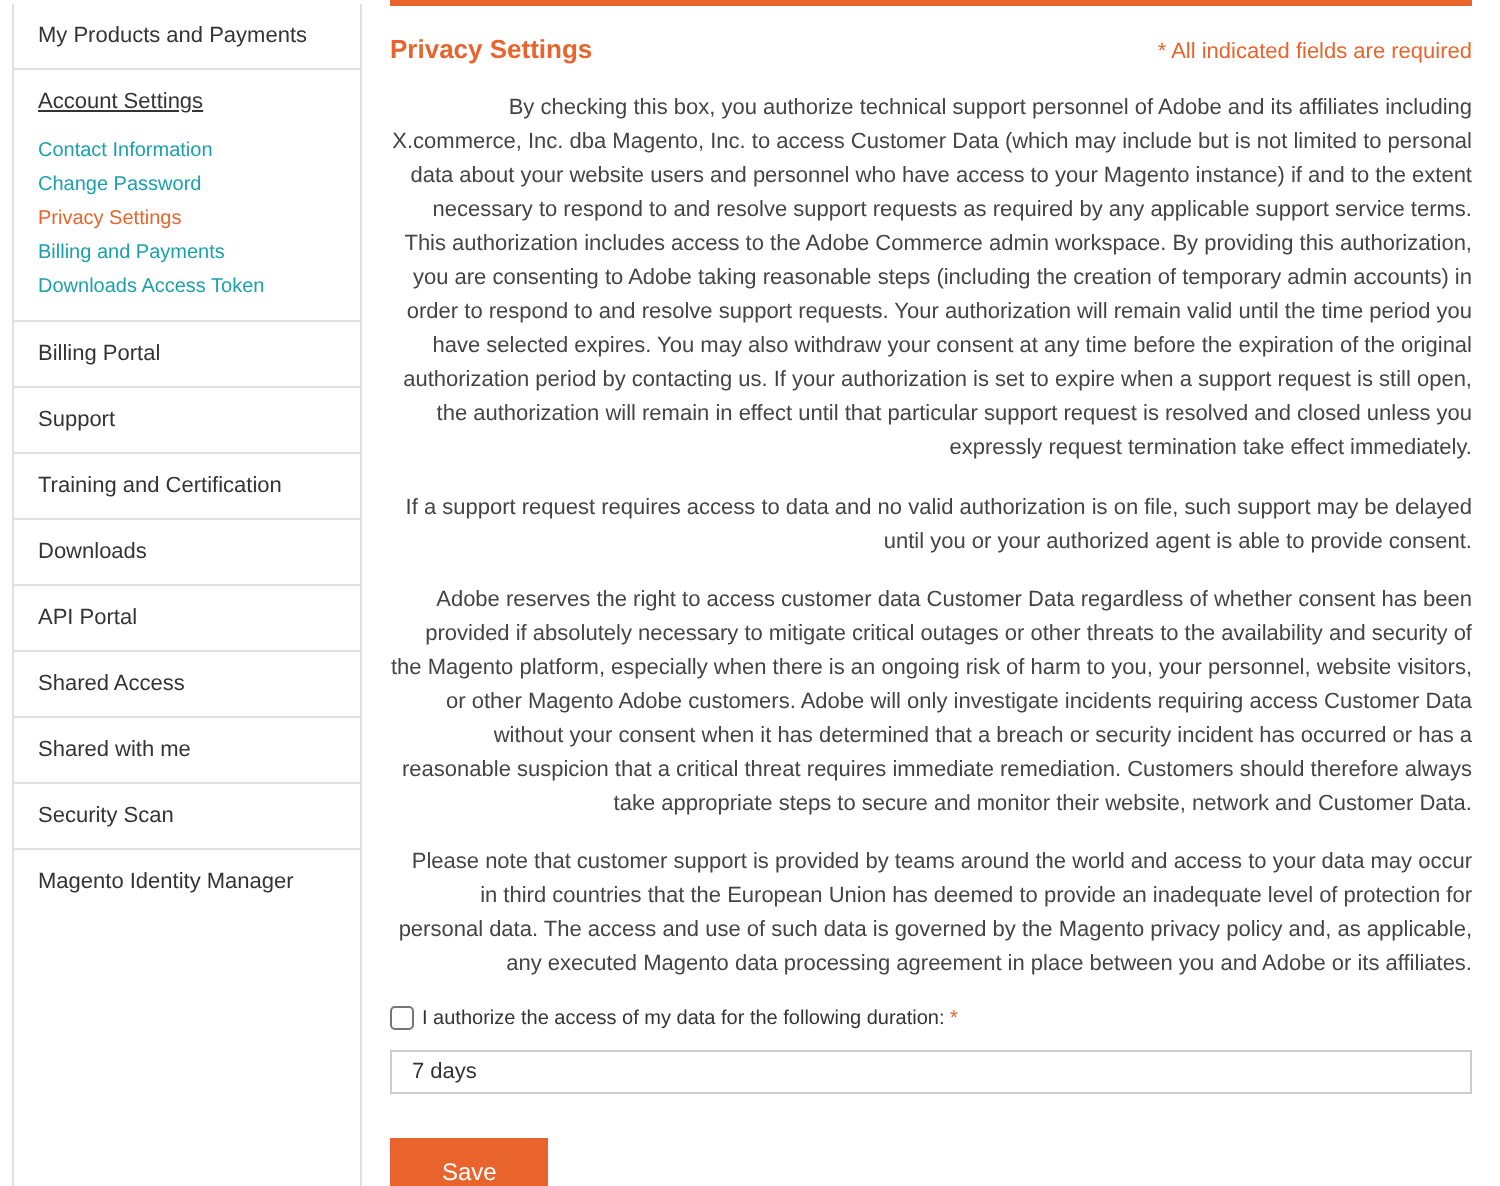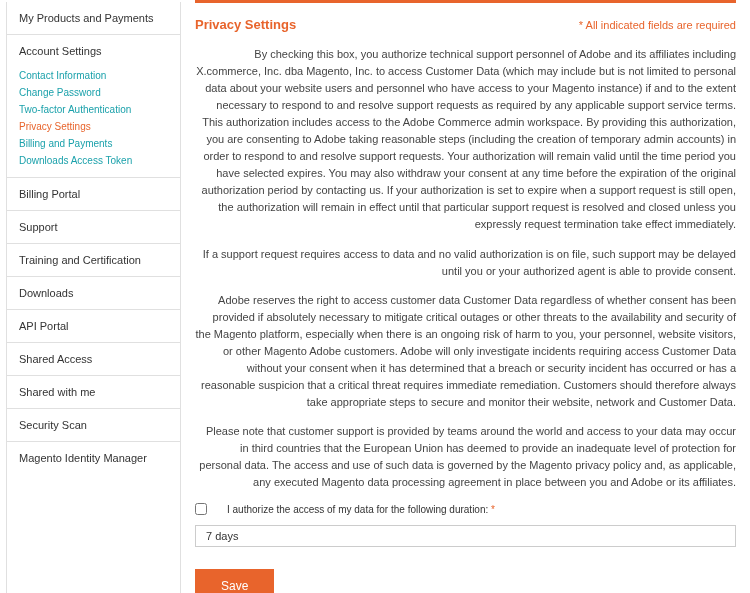--- a/index.html
+++ b/index.html
@@ -20,21 +20,21 @@
       margin-top: 2px;
     }
     .sidebar-item {
       padding: 10px 12px;
       border-top: 1px solid #e0e0e0;
       font-size: 11px;
       color: #333;
       cursor: pointer;
     }
     .sidebar-item:first-child { border-top: none; }
-    .sidebar-item.expanded { padding-bottom: 6px; }
+    .sidebar-item.expanded { padding-bottom: 6px; text-decoration: underline; }
     .sub-items {
       padding: 4px 12px 8px 12px;
     }
     .sub-item {
       font-size: 10px;
       color: #1ba1ab;
       padding: 3px 0;
       cursor: pointer;
     }
     .sub-item.active { color: #e8642c; }
@@ -65,21 +65,21 @@
     .para {
       font-size: 11px;
       line-height: 1.55;
       color: #444;
       margin-bottom: 12px;
       text-align: right;
     }
     .checkbox-row {
       display: flex;
       align-items: center;
-      gap: 20px;
+      gap: 4px;
       margin-bottom: 10px;
       font-size: 10px;
     }
     .checkbox-row input[type="checkbox"] {
       width: 12px;
       height: 12px;
     }
     .asterisk { color: #e8642c; }
     .select-box {
       width: 100%;
@@ -102,21 +102,20 @@
   </style>
 </head>
 <body>
 
 <div class="sidebar">
   <div class="sidebar-item"><span>My Products and Payments</span></div>
   <div class="sidebar-item expanded"><span>Account Settings</span></div>
   <div class="sub-items">
     <div class="sub-item"><span>Contact Information</span></div>
     <div class="sub-item"><span>Change Password</span></div>
-    <div class="sub-item"><span>Two-factor Authentication</span></div>
     <div class="sub-item active"><span>Privacy Settings</span></div>
     <div class="sub-item"><span>Billing and Payments</span></div>
     <div class="sub-item"><span>Downloads Access Token</span></div>
   </div>
   <div class="sidebar-item"><span>Billing Portal</span></div>
   <div class="sidebar-item"><span>Support</span></div>
   <div class="sidebar-item"><span>Training and Certification</span></div>
   <div class="sidebar-item"><span>Downloads</span></div>
   <div class="sidebar-item"><span>API Portal</span></div>
   <div class="sidebar-item"><span>Shared Access</span></div>

